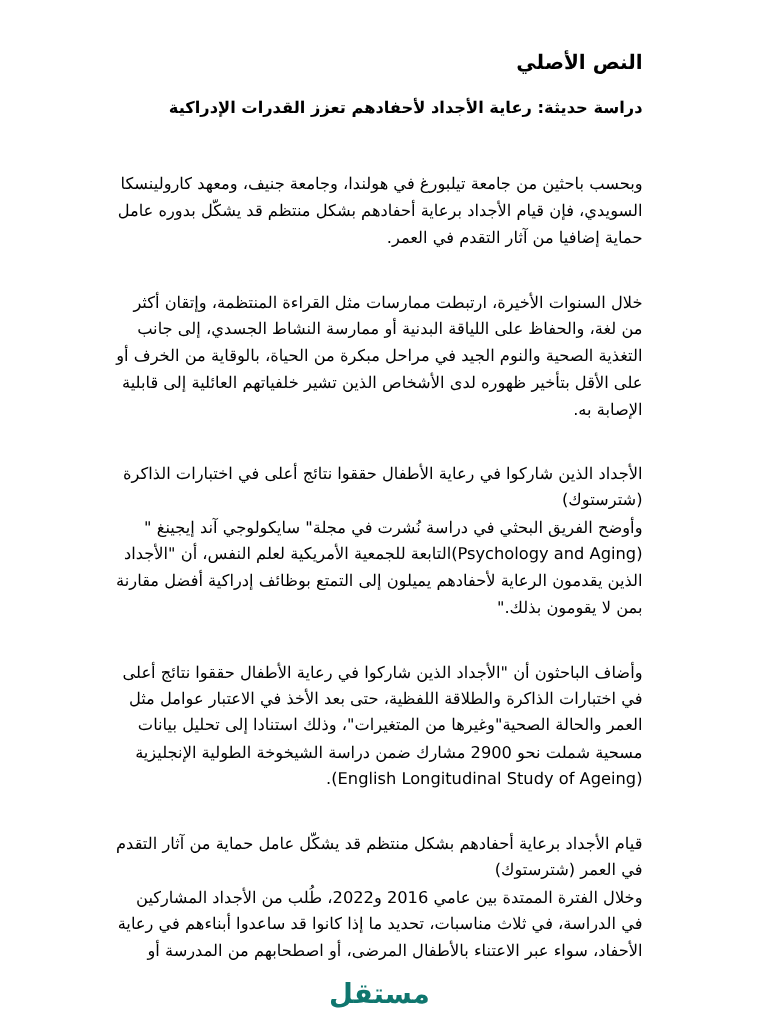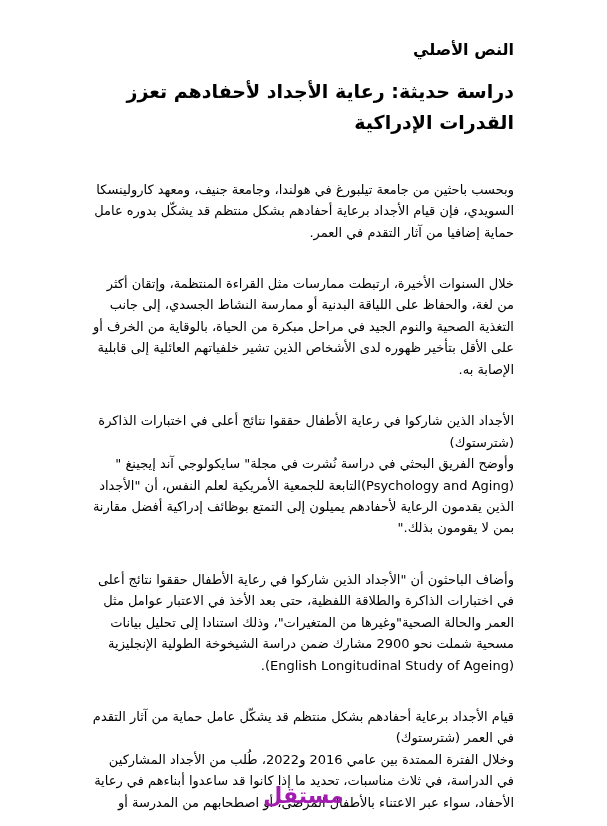--- a/index.html
+++ b/index.html
@@ -26,21 +26,21 @@
     left: 92px;
     text-align: right;
   }
   .doc-heading {
     font-size: 16px;
     font-weight: bold;
     margin: 0 0 14px 0;
     line-height: 1.5;
   }
   .doc-title {
-    font-size: 19px;
+    font-size: 13px;
     font-weight: bold;
     margin: 0 0 40px 0;
     line-height: 1.65;
   }
   .paragraph {
     font-size: 13px;
     line-height: 1.65;
     margin: 0 0 30px 0;
     white-space: pre-line;
     text-align: right;
@@ -49,21 +49,21 @@
     position: absolute;
     bottom: 18px;
     left: 0;
     right: 0;
     text-align: center;
     direction: rtl;
   }
   .watermark-logo {
     font-size: 22px;
     font-weight: bold;
-    color: #a21caf;
+    color: #0f766e;
     line-height: 1.1;
     letter-spacing: 0.5px;
   }
   .watermark-url {
     font-size: 11px;
     color: #b0b0b0;
     direction: ltr;
     line-height: 1.3;
   }
 </style>

